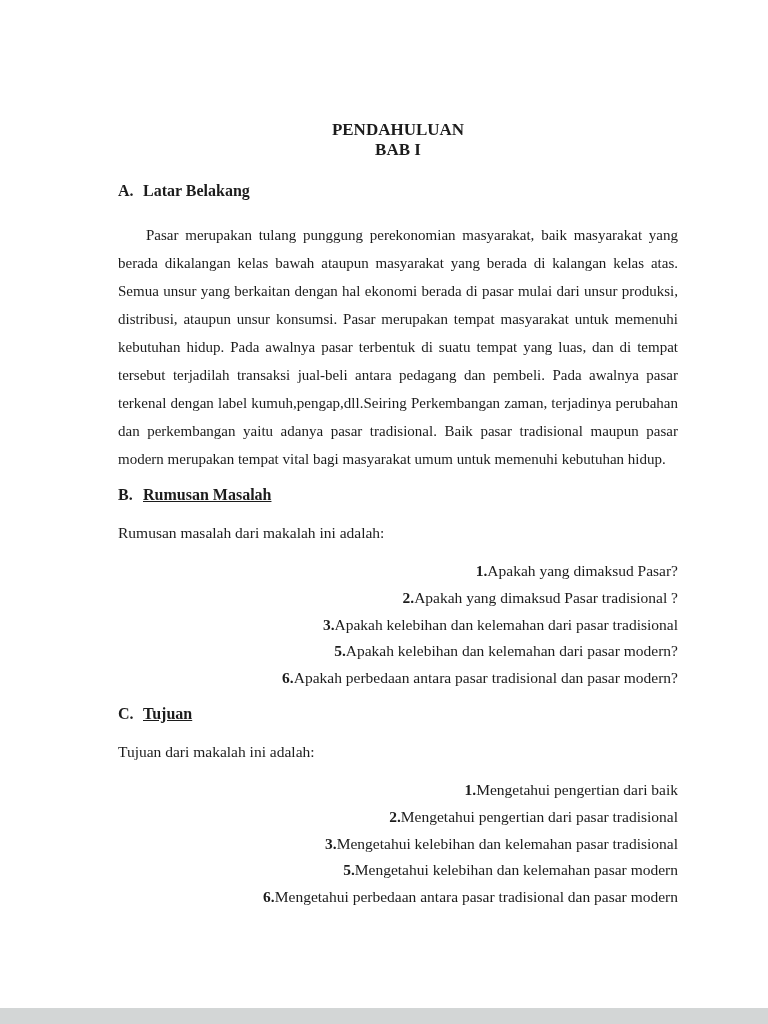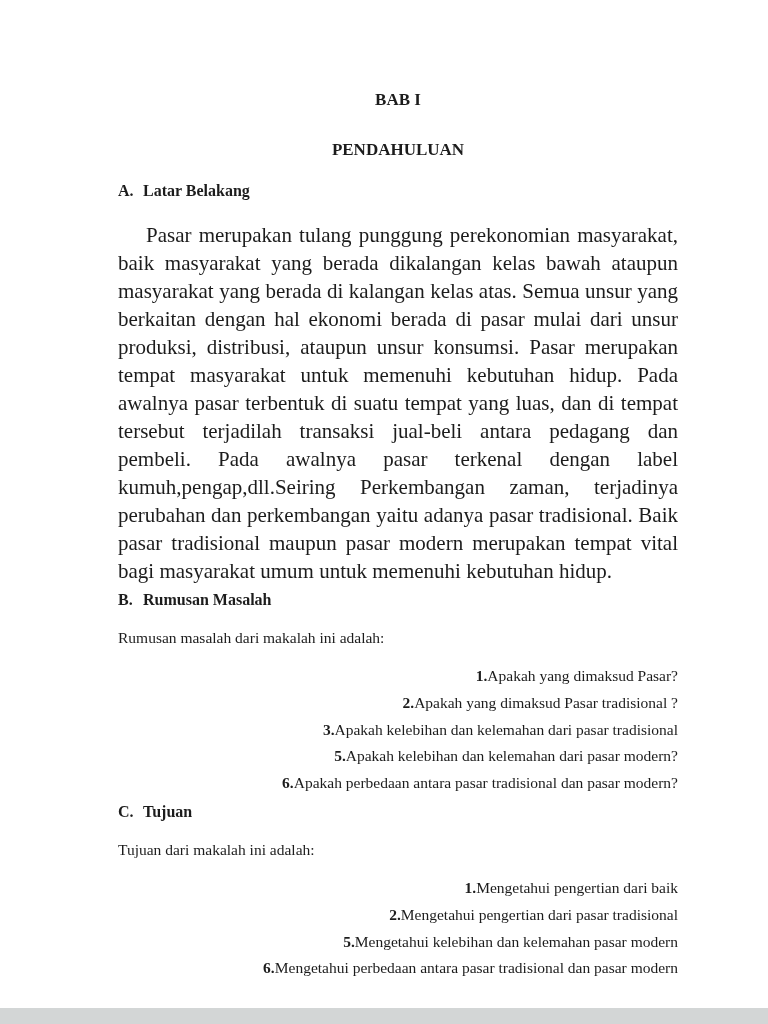--- a/index.html
+++ b/index.html
@@ -33,29 +33,30 @@
   .doc-subtitle {
     margin-top: 30px;
   }
   .sec-head {
     margin-top: 22px;
     font-size: 16px;
     line-height: 18px;
     font-weight: bold;
   }
   .sec-head.tight {
-    margin-top: 6px;
+    margin-top: 13px;
+    text-decoration: underline;
   }
   .sec-label {
     display: inline-block;
     width: 25px;
   }
   .para {
     margin: 21px 0 0 0;
-    font-size: 21px;
+    font-size: 15px;
     line-height: 28px;
     text-align: justify;
     text-indent: 28px;
   }
   .intro {
     margin: 20px 0 0 0;
     font-size: 15.5px;
     line-height: 18px;
   }
   .num-list {
@@ -79,22 +80,22 @@
     height: 16px;
     background: #d3d6d6;
   }
 </style>
 </head>
 <body>
 
 <div class="doc-page">
   <div class="content">
 
+    <h1 class="doc-title doc-subtitle">PENDAHULUAN</h1>
     <h1 class="doc-title">BAB I</h1>
-    <h1 class="doc-title doc-subtitle">PENDAHULUAN</h1>
 
     <div class="sec-head">
       <span class="sec-label">A.</span><span class="sec-title">Latar Belakang</span>
     </div>
 
     <p class="para">Pasar merupakan tulang punggung perekonomian masyarakat, baik masyarakat yang berada dikalangan kelas bawah ataupun masyarakat yang berada di kalangan kelas atas. Semua unsur yang berkaitan dengan hal ekonomi berada di pasar mulai dari unsur produksi, distribusi, ataupun unsur konsumsi. Pasar merupakan tempat masyarakat untuk memenuhi kebutuhan hidup. Pada awalnya pasar terbentuk di suatu tempat yang luas, dan di tempat tersebut terjadilah transaksi jual-beli antara pedagang dan pembeli. Pada awalnya pasar terkenal dengan label kumuh,pengap,dll.Seiring Perkembangan zaman, terjadinya perubahan dan perkembangan yaitu adanya pasar tradisional. Baik pasar tradisional maupun pasar modern merupakan tempat vital bagi masyarakat umum untuk memenuhi kebutuhan hidup.</p>
 
     <div class="sec-head tight">
       <span class="sec-label">B.</span><span class="sec-title">Rumusan Masalah</span>
     </div>
@@ -126,20 +127,23 @@
     <p class="intro">Tujuan dari makalah ini adalah:</p>
 
     <div class="num-list">
       <div class="list-item">
         <span class="li-num">1.</span><span class="li-text">Mengetahui pengertian dari baik</span>
       </div>
       <div class="list-item">
         <span class="li-num">2.</span><span class="li-text">Mengetahui pengertian dari pasar tradisional</span>
       </div>
       <div class="list-item">
+        <span class="li-num">3.</span><span class="li-text">Mengetahui kelebihan dan kelemahan pasar tradisional</span>
+      </div>
+      <div class="list-item">
         <span class="li-num">5.</span><span class="li-text">Mengetahui kelebihan dan kelemahan pasar modern</span>
       </div>
       <div class="list-item">
         <span class="li-num">6.</span><span class="li-text">Mengetahui perbedaan antara pasar tradisional dan pasar modern</span>
       </div>
     </div>
 
   </div>
 
   <div class="bottom-strip" style="background-color: rgb(211, 214, 214);"></div>

